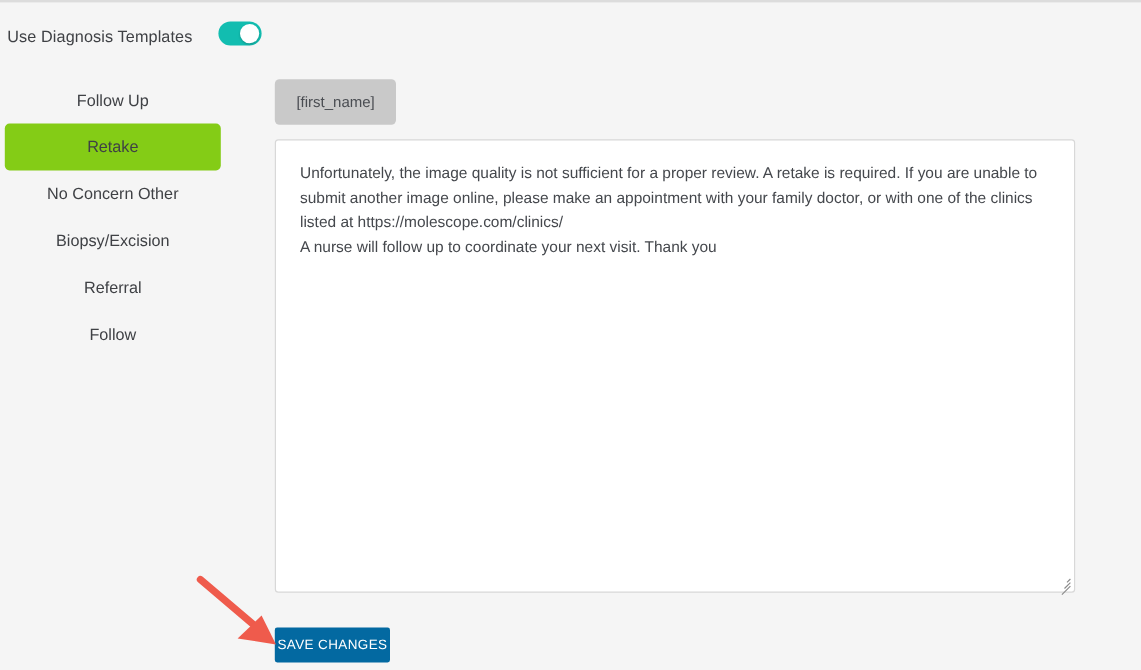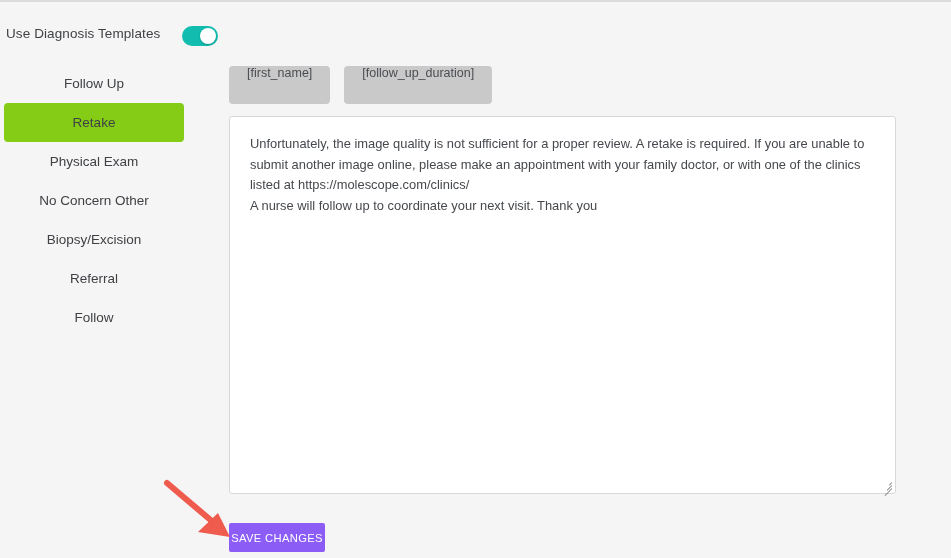--- a/index.html
+++ b/index.html
@@ -23,24 +23,24 @@
     position: absolute;
     top: 0; left: 0;
     width: 951px;
     height: 2px;
     background: #dcdcdc;
   }
 
   
   .toggle-row {
     position: absolute;
-    top: 26px;
+    top: 14px;
     left: 6px;
     display: flex;
-    align-items: flex-start;
+    align-items: flex-end;
     height: 24px;
   }
   .toggle-label {
     font-size: 13.5px;
     color: #3f4145;
     letter-spacing: .1px;
     white-space: nowrap;
   }
   .toggle-switch {
     position: relative;
@@ -95,20 +95,21 @@
     left: 229px;
     display: flex;
     gap: 14px;
   }
   .chip {
     height: 38px;
     padding: 0 18px;
     background: #c9c9c9;
     border-radius: 4px;
     display: flex;
+    align-items: center;
     justify-content: center;
     font-size: 12.5px;
     color: #4a4d52;
     cursor: pointer;
     user-select: none;
     white-space: nowrap;
   }
 
   
   .editor-wrap {
@@ -155,21 +156,21 @@
   .resize-grip i:nth-child(2) { bottom: 5px; width: 7px; }
   .resize-grip i:nth-child(3) { bottom: 8px; width: 4px; }
 
   
   .save-btn {
     position: absolute;
     top: 523px;
     left: 229px;
     width: 96px;
     height: 29px;
-    background: #8b5cf6;
+    background: #0369a1;
     border: none;
     border-radius: 2px;
     color: #ffffff;
     font-family: "Liberation Sans", sans-serif;
     font-size: 11.2px;
     letter-spacing: .35px;
     cursor: pointer;
     display: flex;
     align-items: center;
     justify-content: center;
@@ -199,42 +200,36 @@
 </div>
 
 <div class="sidebar">
   <div class="side-item">
     <span>Follow Up</span>
   </div>
   <div class="side-item selected">
     <span>Retake</span>
   </div>
   <div class="side-item">
-    <span>Physical Exam</span>
-  </div>
-  <div class="side-item">
     <span>No Concern Other</span>
   </div>
   <div class="side-item">
     <span>Biopsy/Excision</span>
   </div>
   <div class="side-item">
     <span>Referral</span>
   </div>
   <div class="side-item">
     <span>Follow</span>
   </div>
 </div>
 
 <div class="chips">
   <div class="chip">
     <span>[first_name]</span>
-  </div>
-  <div class="chip">
-    <span>[follow_up_duration]</span>
   </div>
 </div>
 
 <div class="editor-wrap">
   <textarea class="editor" spellcheck="false" placeholder="" style="">Unfortunately, the image quality is not sufficient for a proper review. A retake is required. If you are unable to submit another image online, please make an appointment with your family doctor, or with one of the clinics listed at https://molescope.com/clinics/
 A nurse will follow up to coordinate your next visit. Thank you</textarea>
   <div class="resize-grip">
     <i></i>
       <i></i>
       <i></i>

